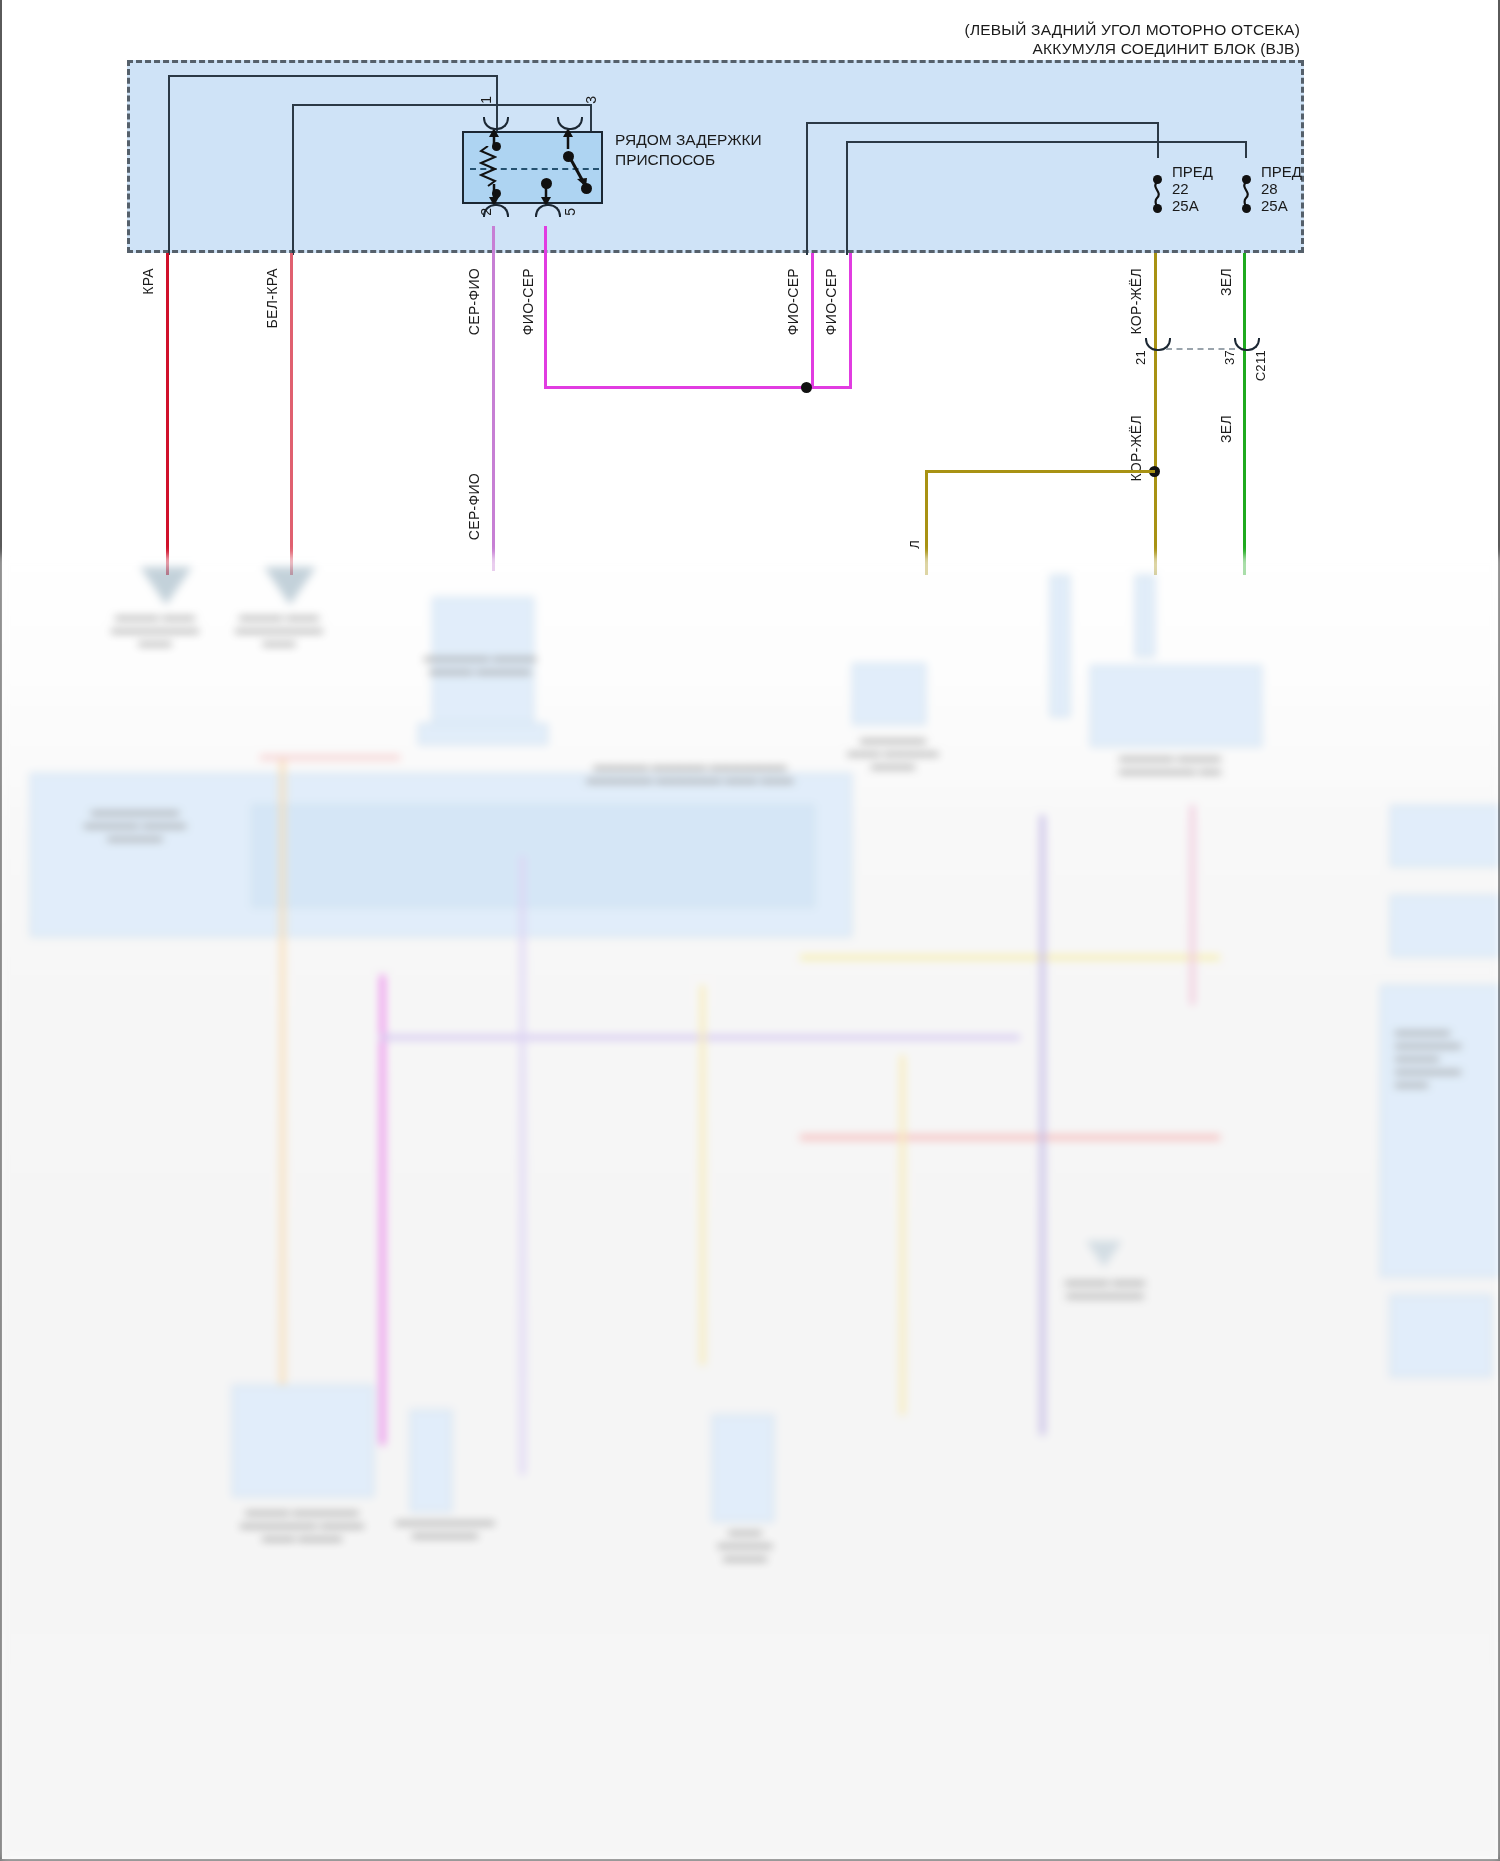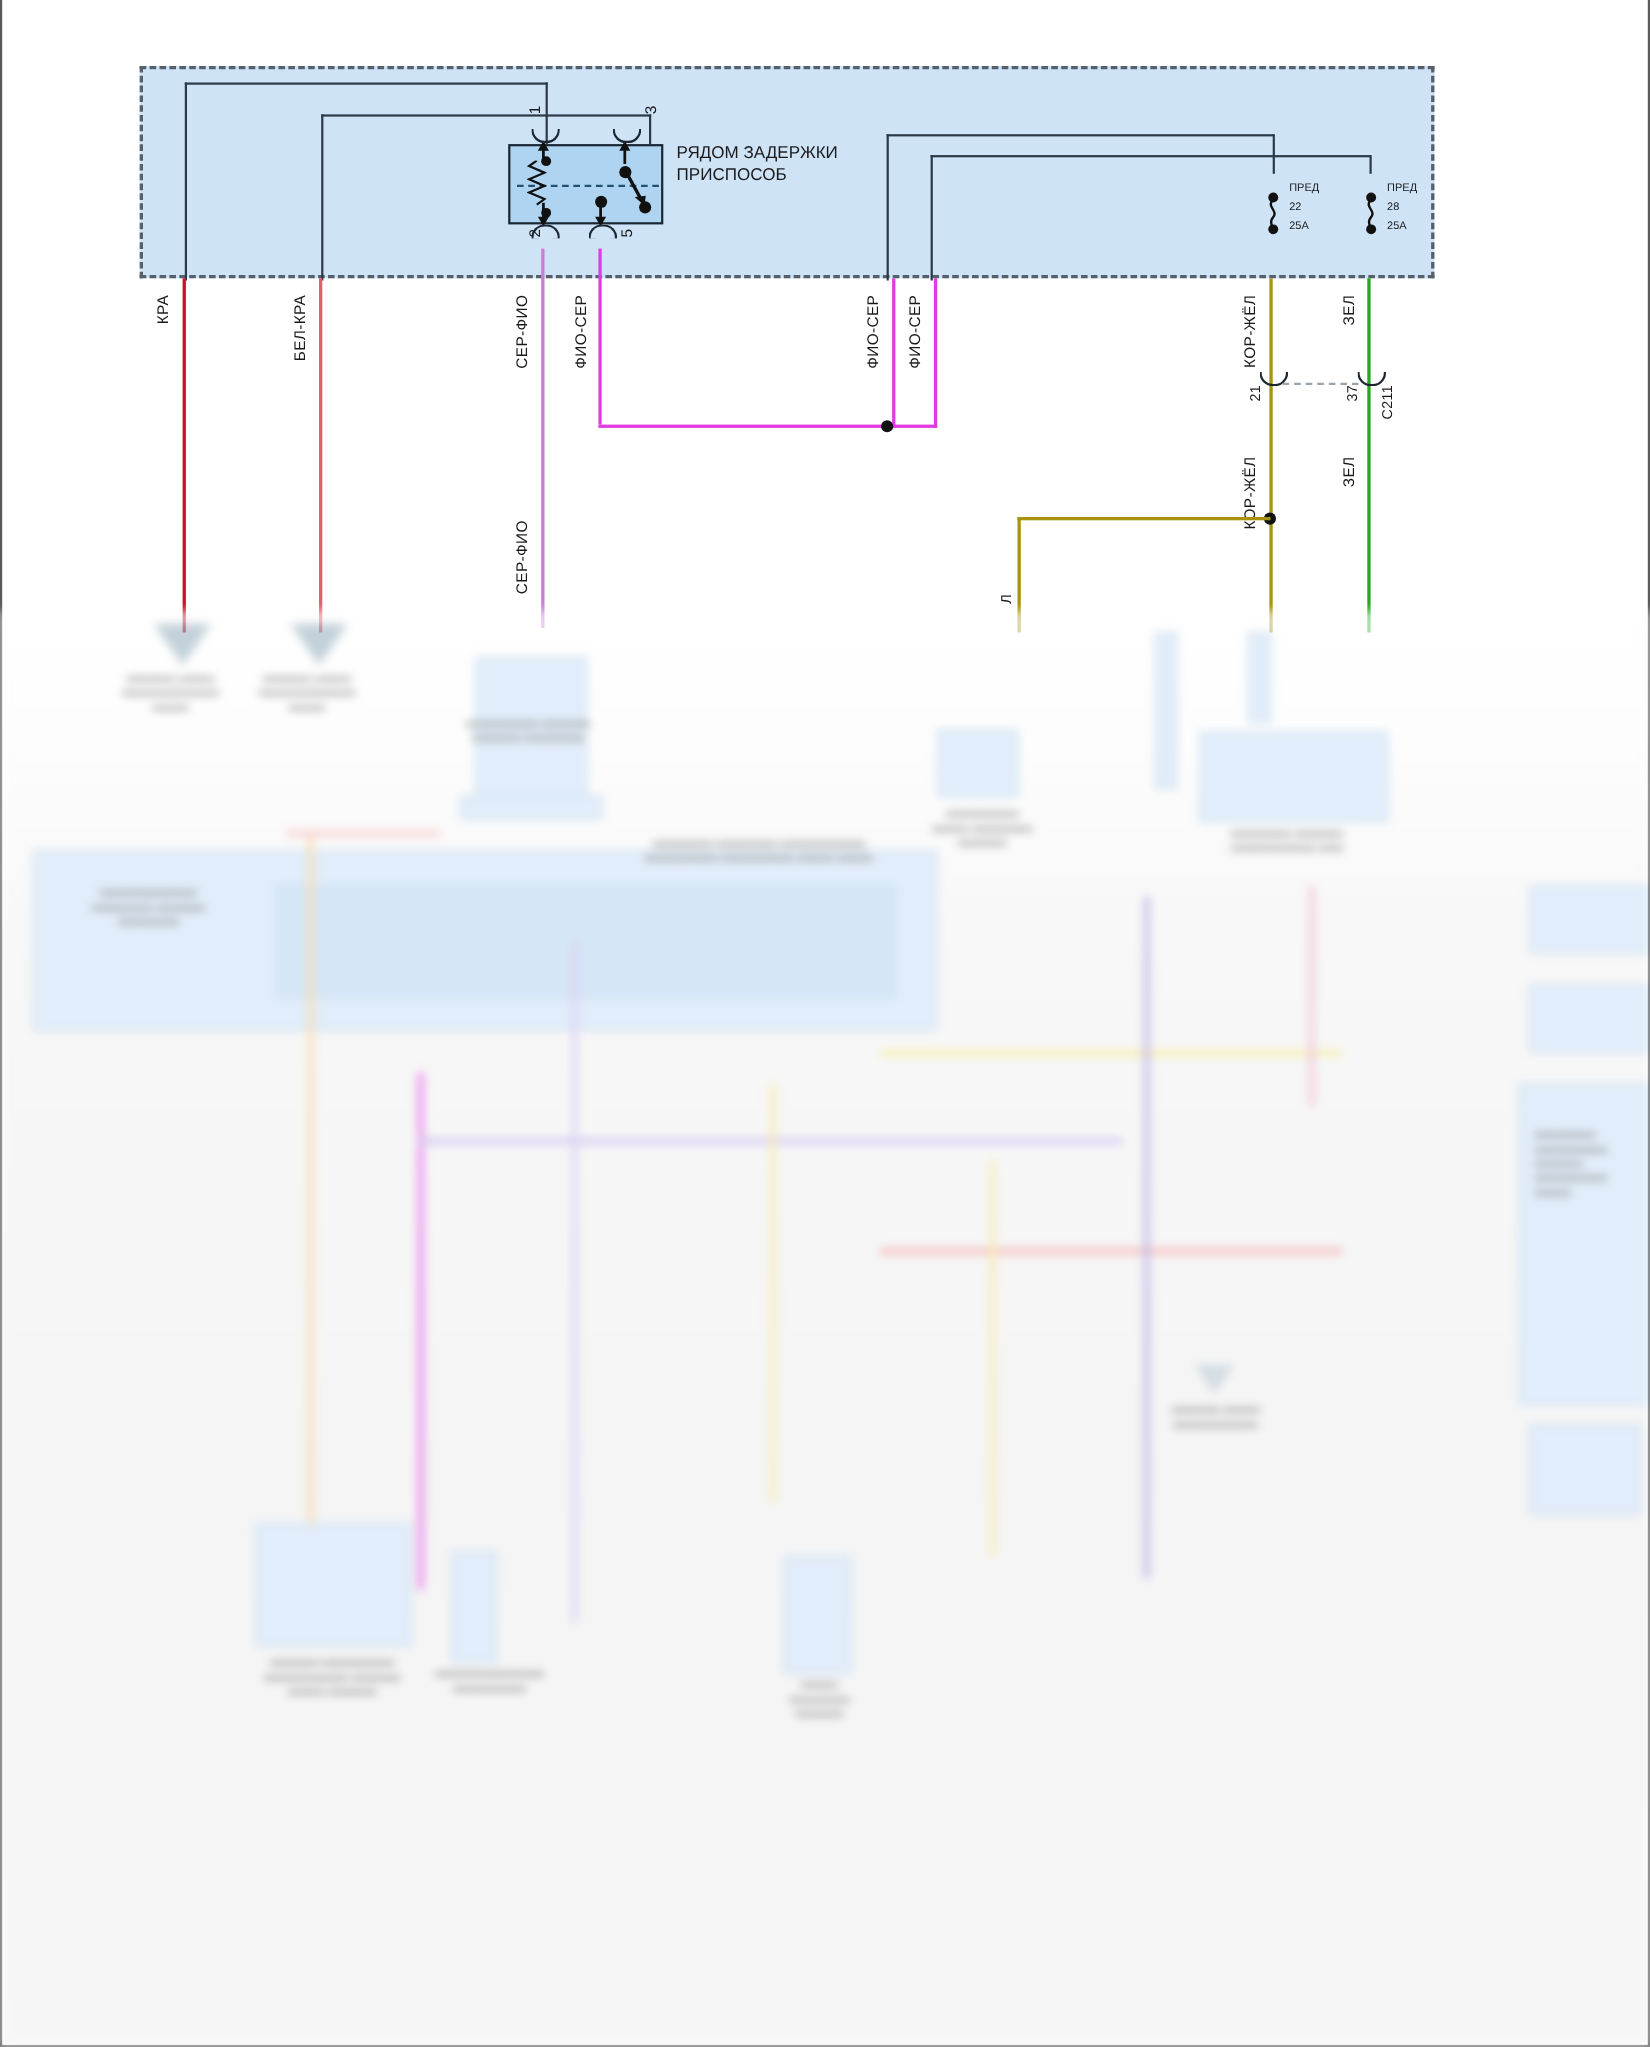--- a/index.html
+++ b/index.html
@@ -51,21 +51,21 @@
   .relay-label{position:absolute;left:615px;top:130px;font-size:15.5px;line-height:20px;}
   .relay-label span{display:block;}
   .coil{position:absolute;left:479px;top:146px;width:18px;height:45px;}
   .pinnum{position:absolute;font-size:14px;writing-mode:vertical-rl;transform:rotate(180deg);}
 
   
   .arc{position:absolute;width:22px;height:11px;border:2px solid #1b2733;border-top:none;border-radius:0 0 12px 12px;}
 
   
   .fuse-s{position:absolute;width:14px;height:28px;}
-  .fuse-txt{position:absolute;font-size:10px;line-height:17px;}
+  .fuse-txt{position:absolute;font-size:15px;line-height:17px;}
   .fuse-txt b{display:block;font-weight:normal;}
 
   
   .vlabel{
     position:absolute;font-size:14px;white-space:nowrap;
     writing-mode:vertical-rl;transform:rotate(180deg);letter-spacing:.3px;
   }
   .vlabel.sm{font-size:13px;}
 
   
@@ -87,20 +87,24 @@
 </style>
 </head>
 <body>
 
 <div id="page">
 
   <div class="frame-left"></div>
   <div class="frame-right"></div>
   <div class="frame-bottom"></div>
 
+  <div class="bjb-title">
+    <span>(ЛЕВЫЙ ЗАДНИЙ УГОЛ МОТОРНО ОТСЕКА)</span>
+    <span>АККУМУЛЯ СОЕДИНИТ БЛОК (BJB)</span>
+  </div>
 
   <div class="bjb-box"></div>
 
   <div class="wire vthin" style="left:168px;top:75px;height:180px;"></div>
   <div class="wire hthin" style="left:168px;top:75px;width:330px;"></div>
   <div class="wire vthin" style="left:496px;top:75px;height:56px;"></div>
 
   <div class="wire vthin" style="left:292px;top:104px;height:151px;"></div>
   <div class="wire hthin" style="left:292px;top:104px;width:300px;"></div>
   <div class="wire vthin" style="left:590px;top:104px;height:27px;"></div>

